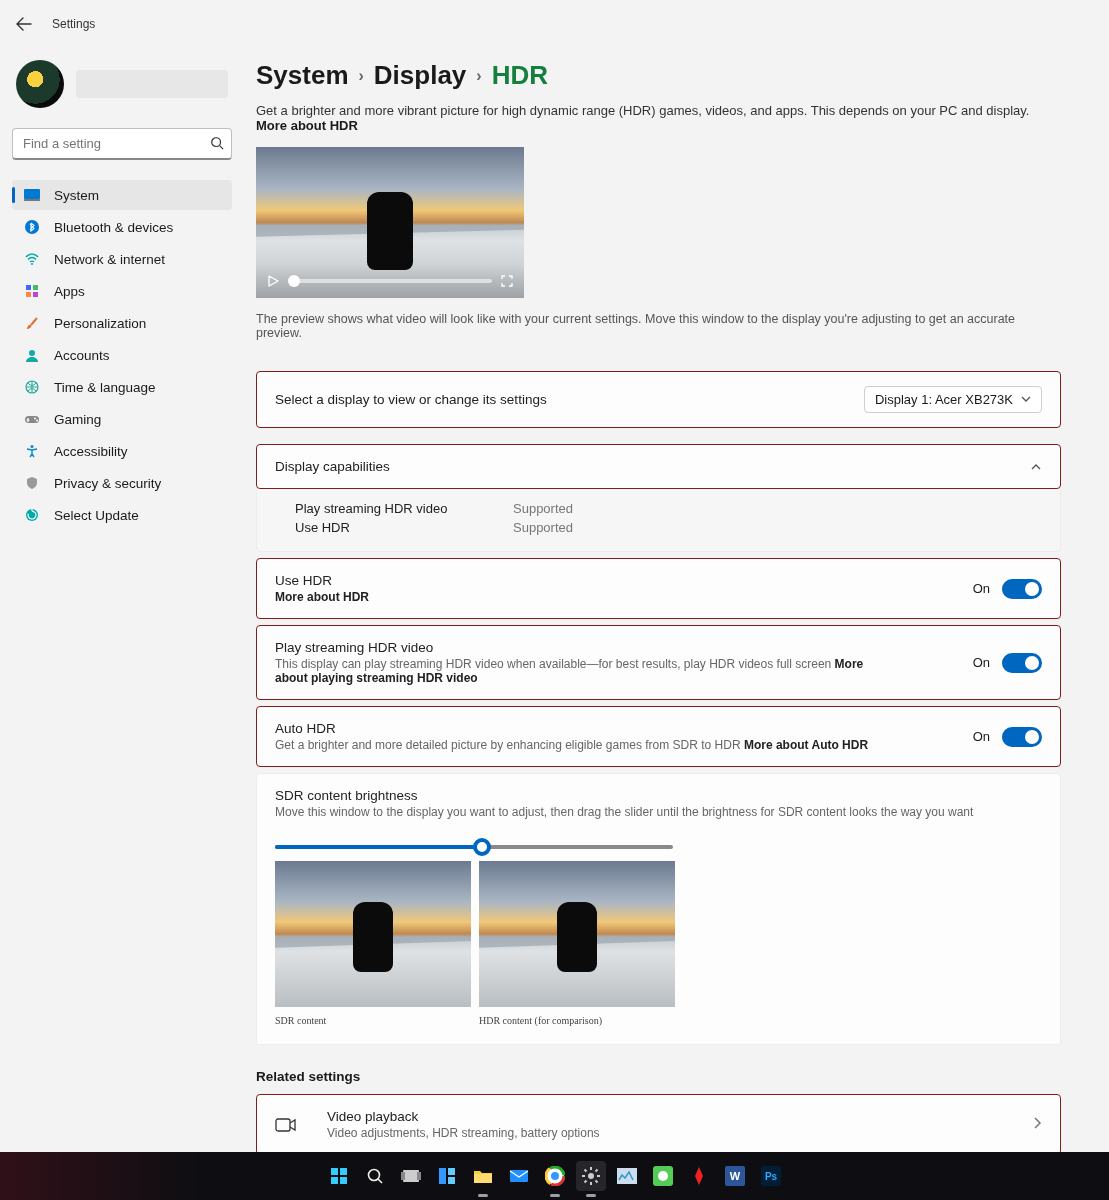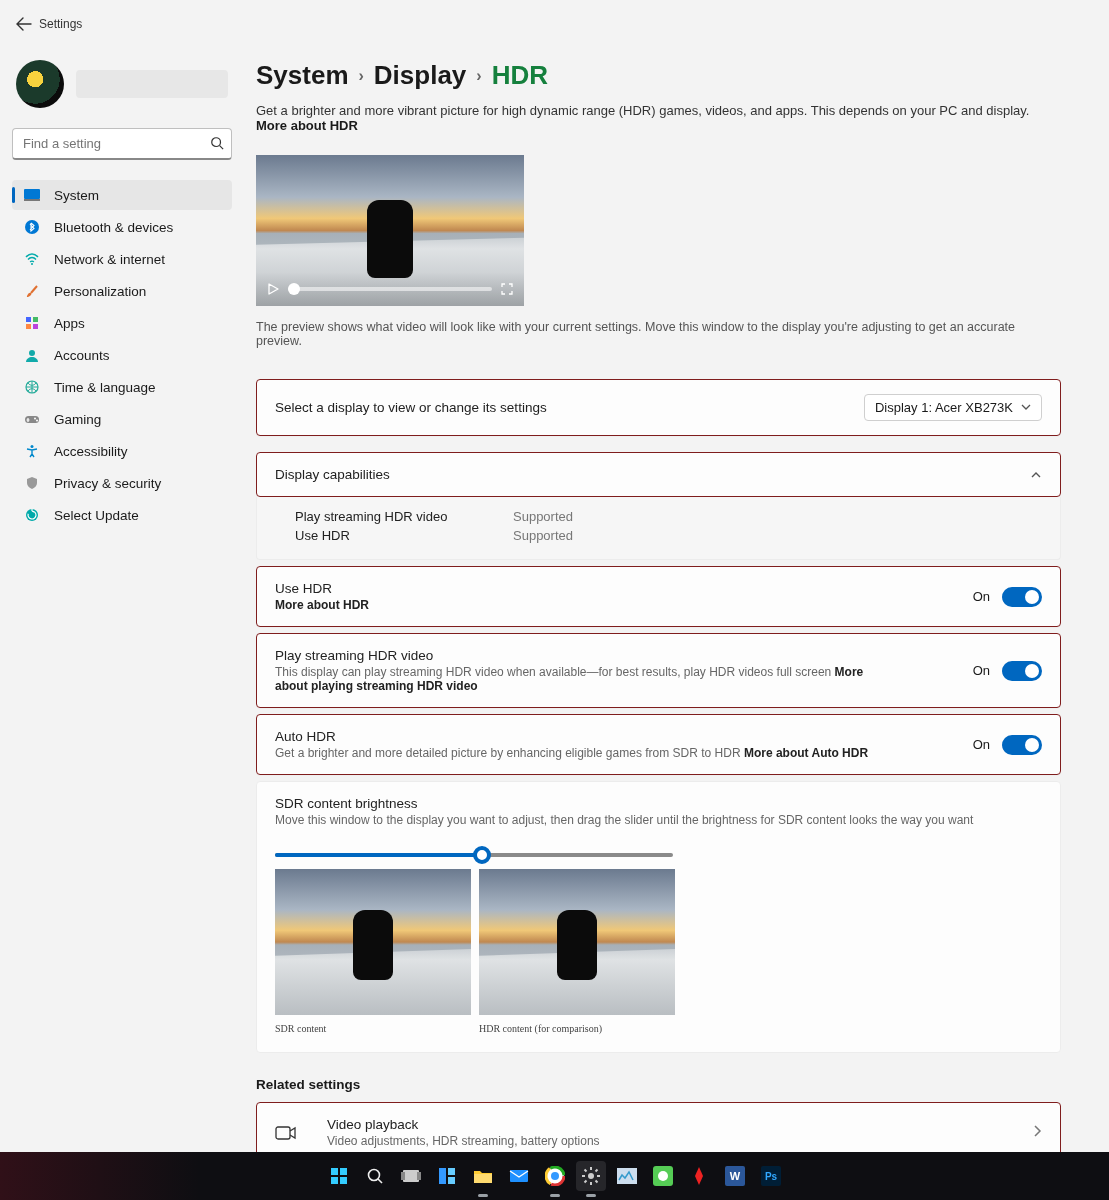--- a/index.html
+++ b/index.html
@@ -1,20 +1,20 @@
 <!DOCTYPE html>
 <html><head>
 <meta charset="utf-8">
 <style>
 * { margin: 0; padding: 0; box-sizing: border-box; font-family: "Segoe UI", sans-serif; }
 html, body { width: 1109px; height: 1200px; overflow: hidden; }
 body { background: #f3f3f3; color: #1a1a1a; position: relative; }
 
 
-.titlebar { display: flex; align-items: center; gap: 3px; padding: 24px 12px; height: 36px; text-align: center; }
+.titlebar { display: flex; align-items: center; gap: 16px; padding: 24px 12px; height: 36px; text-align: center; }
 .back-btn { width: 24px; height: 24px; display: flex; align-items: center; justify-content: center; cursor: pointer; }
 .title { font-size: 12px; color: #333; }
 
 
 .content { display: flex; height: calc(100% - 36px - 48px); }
 .sidebar { width: 240px; padding: 8px 8px 20px 12px; }
 .main { flex: 1; padding: 12px 48px 24px 16px; overflow-y: auto; }
 
 
 .user-row { display: flex; align-items: center; gap: 12px; margin-bottom: 16px; padding: 4px; }
@@ -30,21 +30,21 @@
 .nav-item.active { background: #e6e6e6; }
 .nav-item.active::before { content: ""; position: absolute; left: 0; top: 7px; bottom: 7px; width: 3px; background: #0067c0; border-radius: 2px; }
 .nav-icon { width: 16px; height: 16px; display: inline-flex; align-items: center; justify-content: center; }
 
 
 .breadcrumb { display: flex; align-items: center; gap: 10px; font-size: 26px; font-weight: 600; margin-bottom: 12px; }
 .breadcrumb .crumb { color: #1a1a1a; }
 .breadcrumb .chev { color: #666; font-size: 16px; }
 .breadcrumb .current { color: #15803d; }
 
-.intro { font-size: 13px; color: #333; margin-bottom: 22px; }
+.intro { font-size: 13px; color: #333; margin-bottom: 14px; }
 .intro .link, .link { color: #1a1a1a; font-weight: 600; cursor: pointer; }
 
 
 .preview { width: 268px; height: 151px; background: #666; position: relative; border-radius: 0; overflow: hidden; margin-bottom: 14px; }
 .preview .sky { position: absolute; inset: 0; background: linear-gradient(to bottom, #6b7a8f 0%, #aab6c4 28%, #f0c878 42%, #c08850 50%, #a7b0b8 52%, #cfd3d6 100%); }
 .preview .deck { position: absolute; left: 0; right: 0; bottom: 0; height: 58%; background: linear-gradient(to top, #b9bec2, #dfe2e4 65%, transparent); clip-path: polygon(0 30%, 100% 22%, 100% 100%, 0 100%); }
 .preview .silhouette { position: absolute; left: 50%; top: 30%; width: 46px; height: 78px; transform: translateX(-50%); background: radial-gradient(ellipse at 50% 15%, #0b0b0b 0 14%, transparent 15%), linear-gradient(#0b0b0b,#0b0b0b); border-radius: 12px 12px 8px 8px; }
 .preview .controls { position: absolute; left: 0; right: 0; bottom: 0; height: 34px; display: flex; align-items: center; gap: 8px; padding: 0 10px; background: linear-gradient(transparent, rgba(0,0,0,.15)); }
 .play-btn, .fs-btn { color: #fff; cursor: pointer; display: inline-flex; }
 .seek { flex: 1; height: 4px; background: rgba(255,255,255,.55); border-radius: 2px; position: relative; }
@@ -151,36 +151,36 @@
             <svg width="14" height="12" viewBox="0 0 14 12">
               <path d="M1 4c3.5-4 8.5-4 12 0M3 6.5c2.3-2.6 5.7-2.6 8 0M5.2 9c1-1.2 2.6-1.2 3.6 0" stroke="#0aa" stroke-width="1.4" fill="none"></path>
               <circle cx="7" cy="11" r="1" fill="#0aa"></circle>
             </svg>
           </span>
         <span>Network &amp; internet</span>
       </div>
       <div class="nav-item">
         <span class="nav-icon">
             <svg width="14" height="14" viewBox="0 0 14 14">
-              <path d="M2 12c1-3 3-4 4-3s0 3-3 4c-1 .3-1.3-.3-1-1z" fill="#e07030"></path>
-              <path d="M6 9l6-7" stroke="#e07030" stroke-width="2"></path>
-            </svg>
-          </span>
-        <span>Personalization</span>
-      </div>
-      <div class="nav-item">
-        <span class="nav-icon">
-            <svg width="14" height="14" viewBox="0 0 14 14">
               <rect x="1" y="1" width="5" height="5" fill="#46f"></rect>
               <rect x="8" y="1" width="5" height="5" fill="#4b6"></rect>
               <rect x="1" y="8" width="5" height="5" fill="#f84"></rect>
               <rect x="8" y="8" width="5" height="5" fill="#b4d"></rect>
             </svg>
           </span>
         <span>Apps</span>
+      </div>
+      <div class="nav-item">
+        <span class="nav-icon">
+            <svg width="14" height="14" viewBox="0 0 14 14">
+              <path d="M2 12c1-3 3-4 4-3s0 3-3 4c-1 .3-1.3-.3-1-1z" fill="#e07030"></path>
+              <path d="M6 9l6-7" stroke="#e07030" stroke-width="2"></path>
+            </svg>
+          </span>
+        <span>Personalization</span>
       </div>
       <div class="nav-item">
         <span class="nav-icon">
             <svg width="14" height="14" viewBox="0 0 14 14">
               <circle cx="7" cy="5" r="3" fill="#1aa"></circle>
               <path d="M1 14c0-3 3-5 6-5s6 2 6 5" fill="#1aa"></path>
             </svg>
           </span>
         <span>Accounts</span>
       </div>

